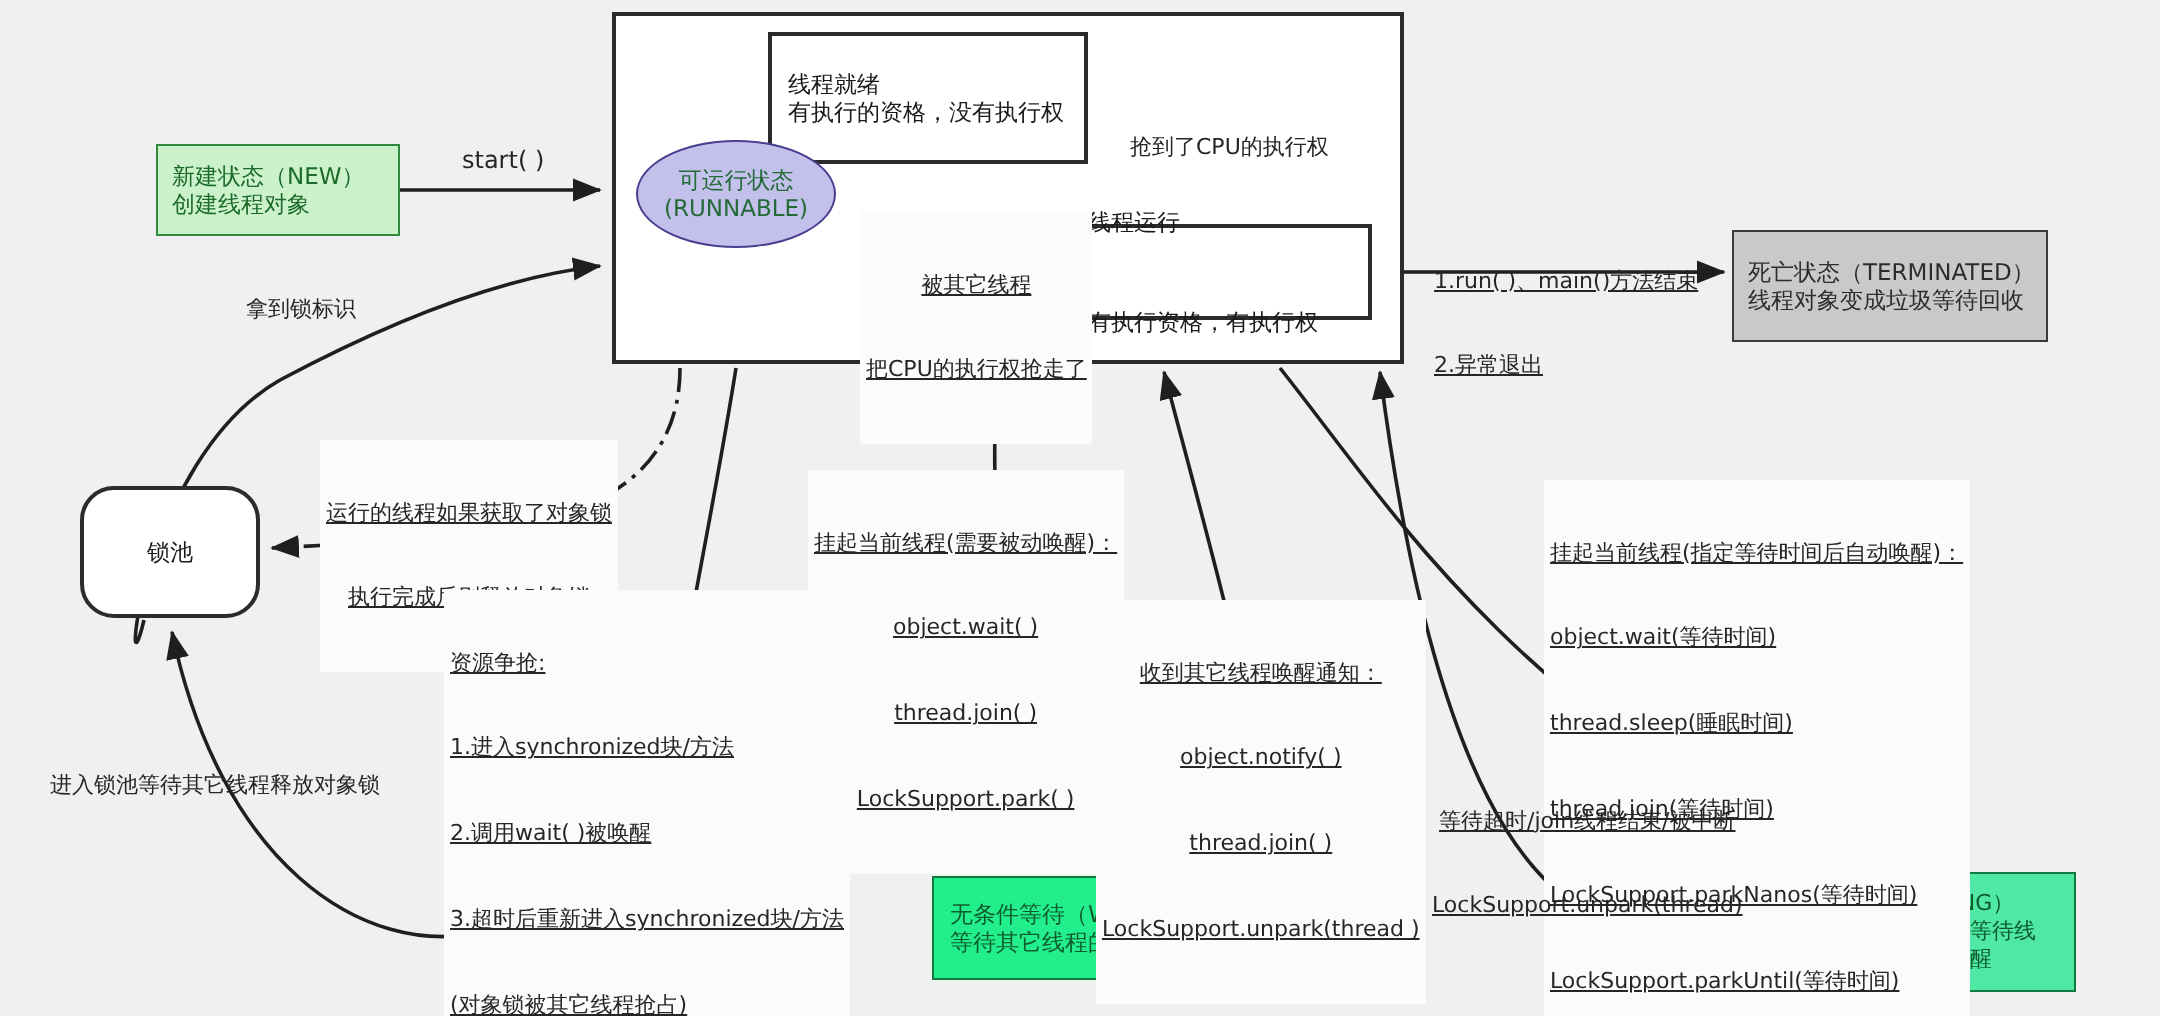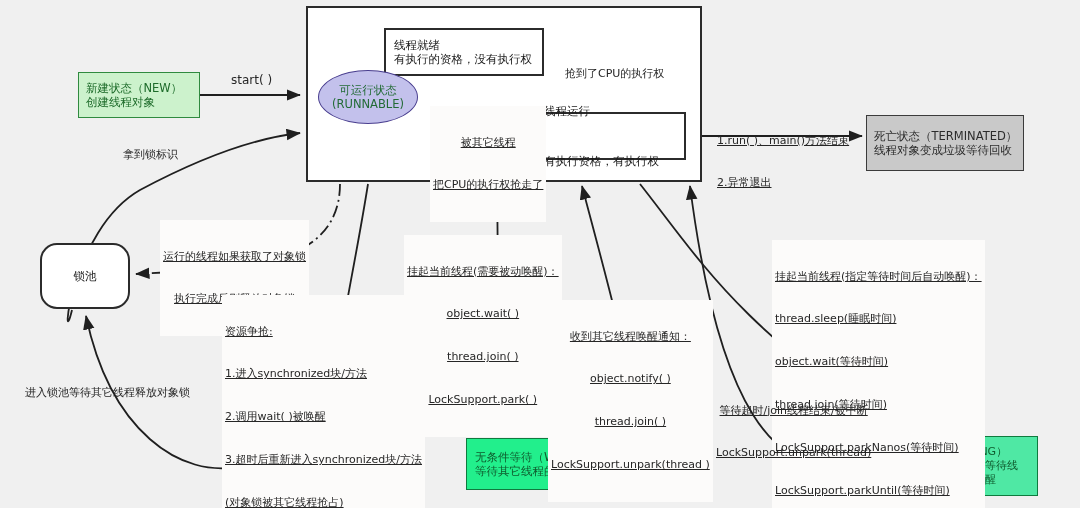--- a/index.html
+++ b/index.html
@@ -42,21 +42,21 @@
     border: 2px solid #2b2b2b;
   }
   
   .box-plain {
     background: #ffffff;
     border: 2px solid #2b2b2b;
     color: #1a1a1a;
     font-size: 11.5px;
     padding: 4px 8px;
   }
-  .box-ready  { left: 384px; top: 28px;  width: 160px; height: 48px; }
+  .box-ready  { left: 384px; top: 16px;  width: 160px; height: 66px; }
   .box-run    { left: 534px; top: 112px; width: 152px; height: 48px; gap: 36px; }
   .box-lock   { left: 40px;  top: 243px; width: 90px;  height: 66px;
                 align-items: center; text-align: center; justify-content: center; border-radius: 17px; }
 
   
   .box-new {
     left: 78px; top: 72px; width: 122px; height: 46px;
     background: #ccf2cc; border: 1.6px solid #2f8a3f;
     color: #1d6b2a; font-size: 11.5px; padding: 15px 7px;
   }
@@ -251,22 +251,22 @@
 
   <div class="anno a-notify">
     <span class="ln">收到其它线程唤醒通知：</span>
     <span class="ln">object.notify( )</span>
     <span class="ln">thread.join( )</span>
     <span class="ln">LockSupport.unpark(thread )</span>
   </div>
 
   <div class="anno a-timed">
     <span class="ln">挂起当前线程(指定等待时间后自动唤醒)：</span>
+    <span class="ln">object.wait(等待时间)</span>
     <span class="ln">thread.sleep(睡眠时间)</span>
-    <span class="ln">object.wait(等待时间)</span>
     <span class="ln">thread.join(等待时间)</span>
     <span class="ln">LockSupport.parkNanos(等待时间)</span>
     <span class="ln">LockSupport.parkUntil(等待时间)</span>
   </div>
 
   <div class="anno a-unpark">
     <span class="ln">等待超时/join线程结束/被中断</span>
     <span class="ln">LockSupport.unpark(thread)</span>
   </div>
 

